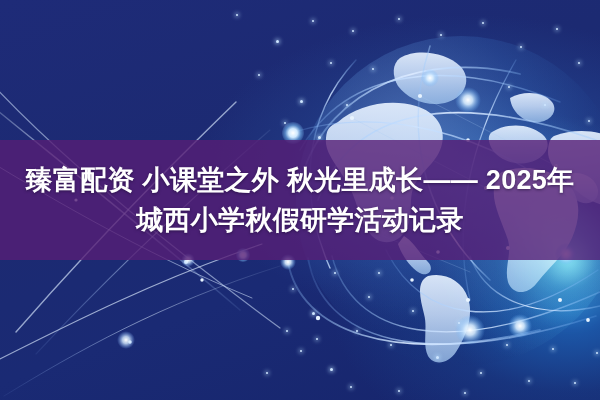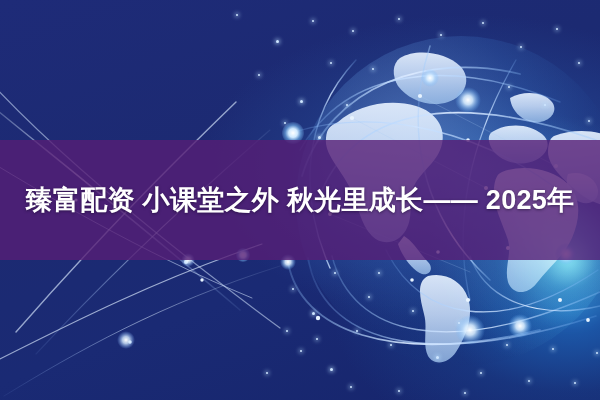--- a/index.html
+++ b/index.html
@@ -338,15 +338,16 @@
     <span class="pt" style="left:464px;top:392px;width:2px;height:2px;"></span>
     <span class="pt" style="left:596px;top:352px;width:2px;height:2px;"></span>
 
     <span class="glowdot" style="left:282px;top:122px;width:22px;height:22px;"></span>
     <span class="glowdot" style="left:236px;top:248px;width:14px;height:14px;"></span>
   </div>
 
   <div class="band"></div>
   <div class="headline">
     <div class="hl-line">臻富配资 小课堂之外 秋光里成长—— 2025年</div>
+    <div class="hl-line">城西小学秋假研学活动记录</div>
   </div>
 
 </div>
 
 </body></html>

